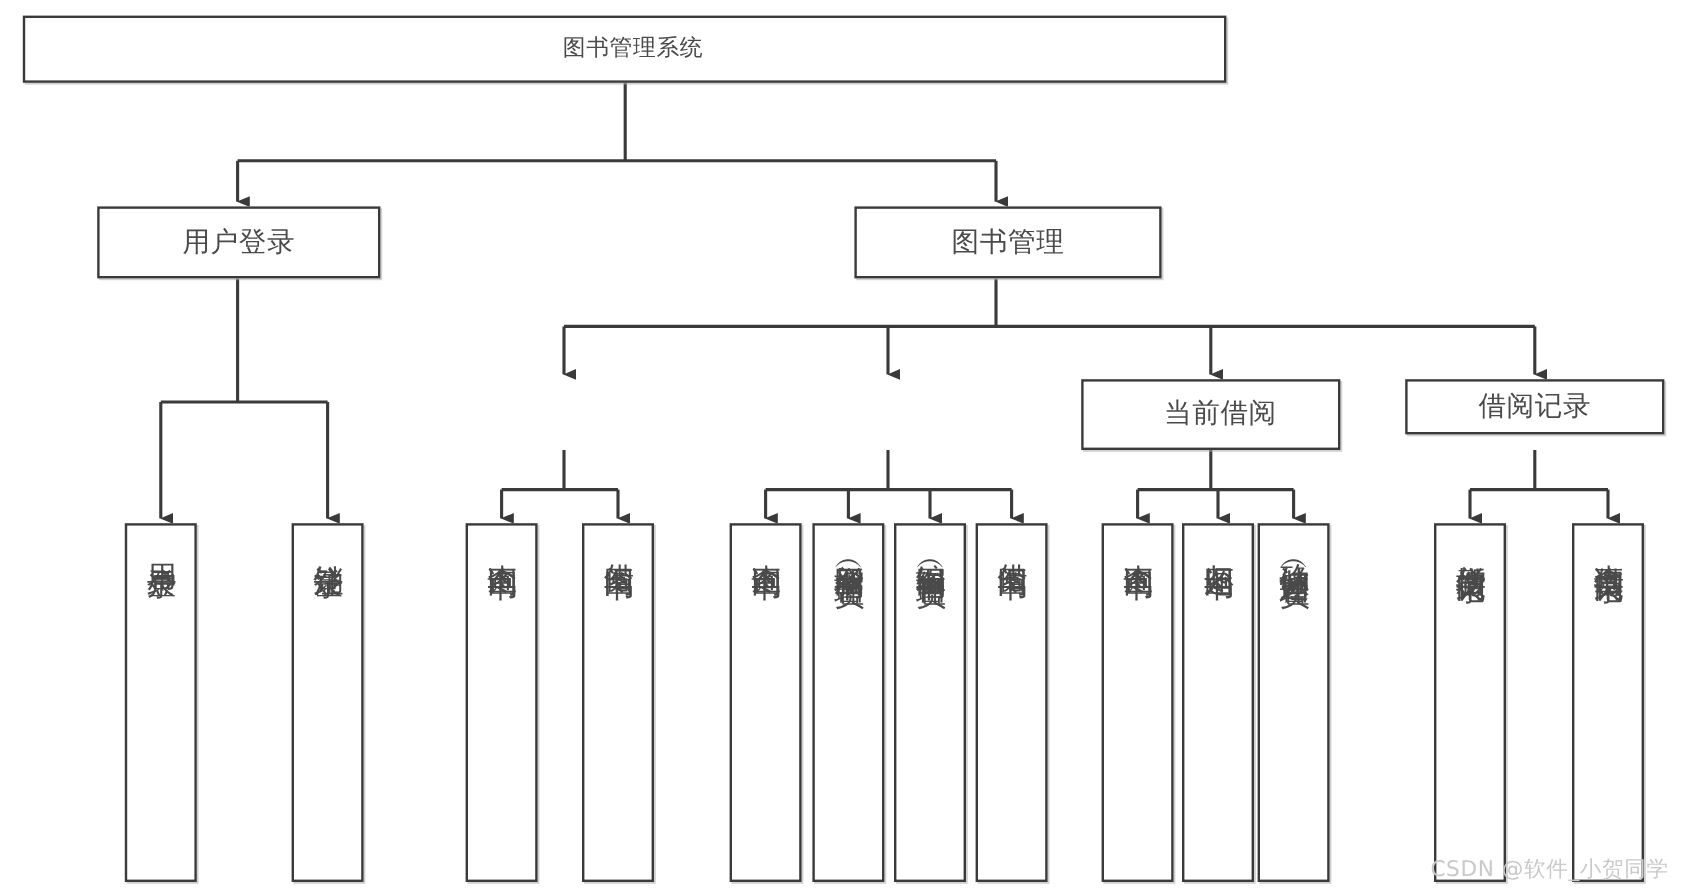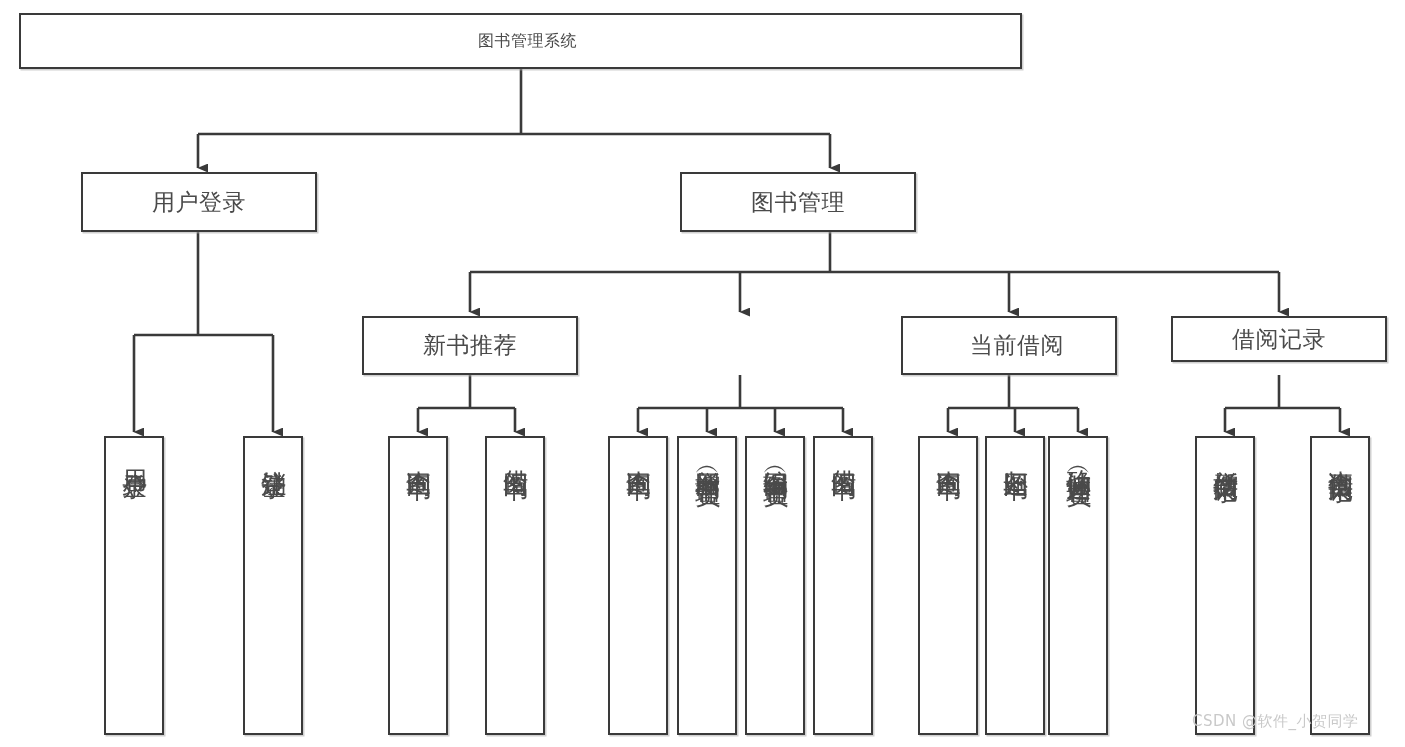--- a/index.html
+++ b/index.html
@@ -43,21 +43,21 @@
     line-height: 1.22;
     color: #4a4a4a;
   }
   
   .node.horiz .label {
     font-size: 23px;
     letter-spacing: 0.5px;
     white-space: nowrap;
   }
   .node.root .label {
-    font-size: 16px;
+    font-size: 19px;
     margin-left: 14px;
   }
   
   .node.vert {
     align-items: flex-start;
     padding-top: 12px;
   }
   .node.vert .label {
     writing-mode: vertical-rl;
     text-orientation: upright;
@@ -67,21 +67,21 @@
     max-height: 285px;
     color: #4a4a4a;
   }
   .node.vert.tall .label {
     max-height: 290px;
   }
   .watermark {
     position: absolute;
     left: 1192px;
     top: 712px;
-    font-size: 15px;
+    font-size: 18px;
     color: #c9c9c9;
     white-space: nowrap;
     letter-spacing: 0.5px;
     font-family: "DejaVu Sans", "Liberation Sans", sans-serif;
   }
 </style>
 </head>
 <body>
 
 <div id="diagram-root">
@@ -136,27 +136,24 @@
     </g>
   </svg>
 
   <div class="node horiz root" style="left:19px; top:13px; width:1003px; height:56px;">
     <span class="label">图书管理系统</span>
   </div>
 
   <div class="node horiz" style="left:81px; top:172px; width:236px; height:60px;">
     <span class="label">用户登录</span>
   </div>
-  <div class="node horiz" style="left:680px; top:172px; width:236px; height:60px;">
+  <div class="node horiz" style="left:712px; top:172px; width:256px; height:60px;">
     <span class="label">图书管理</span>
   </div>
 
-  <div class="node horiz" style="left:362px; top:316px; width:216px; height:59px;">
-    <span class="label">新书推荐</span>
-  </div>
   <div class="node horiz" style="left:901px; top:316px; width:216px; height:59px;padding-left:16px;">
     <span class="label">当前借阅</span>
   </div>
   <div class="node horiz" style="left:1171px; top:316px; width:216px; height:46px;">
     <span class="label">借阅记录</span>
   </div>
 
   <div class="node vert" style="left:104px; top:436px; width:60px; height:299px;">
     <span class="label">用户登录</span>
   </div>

